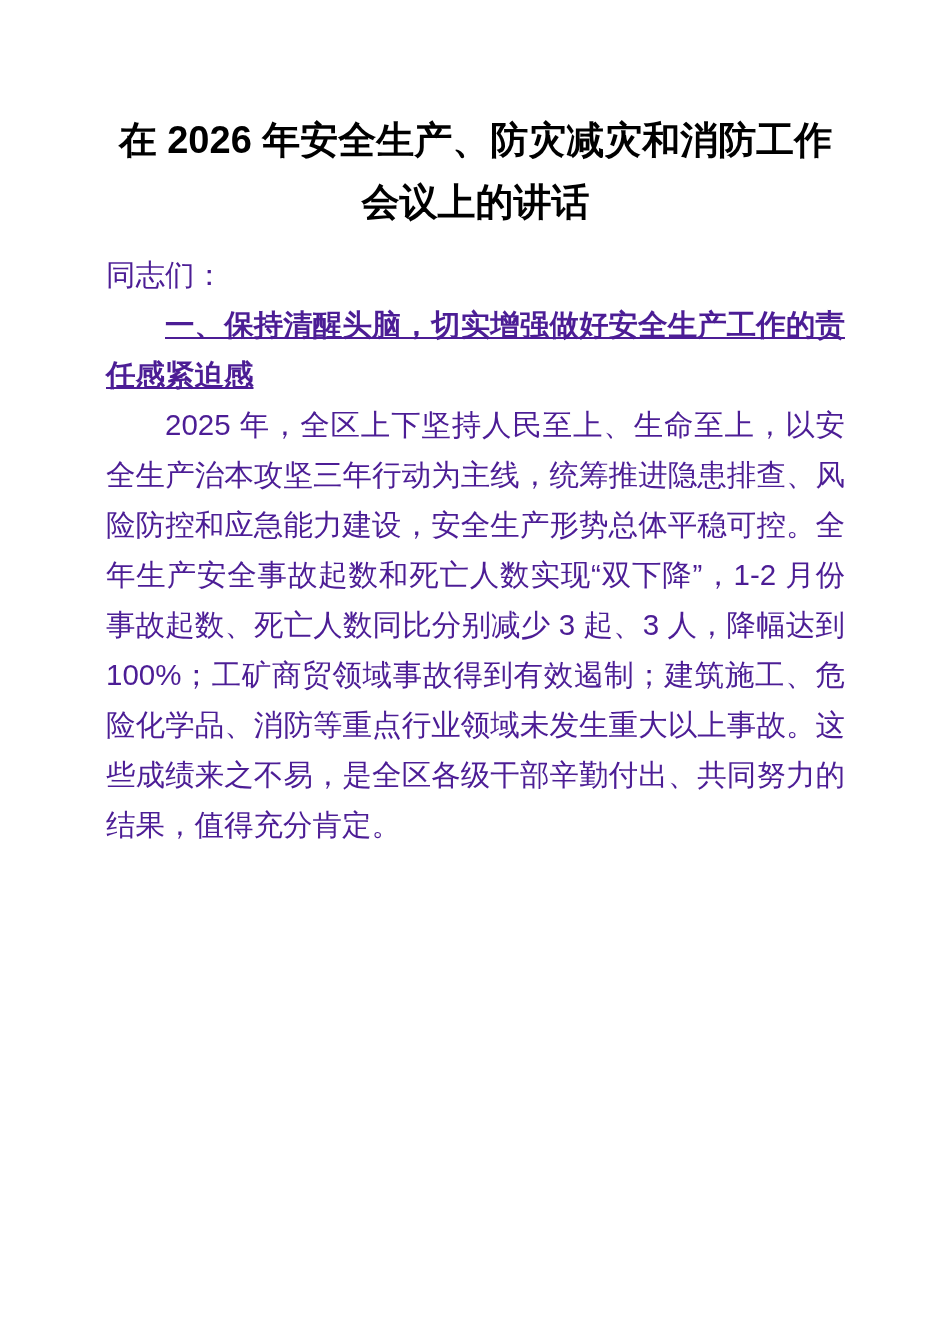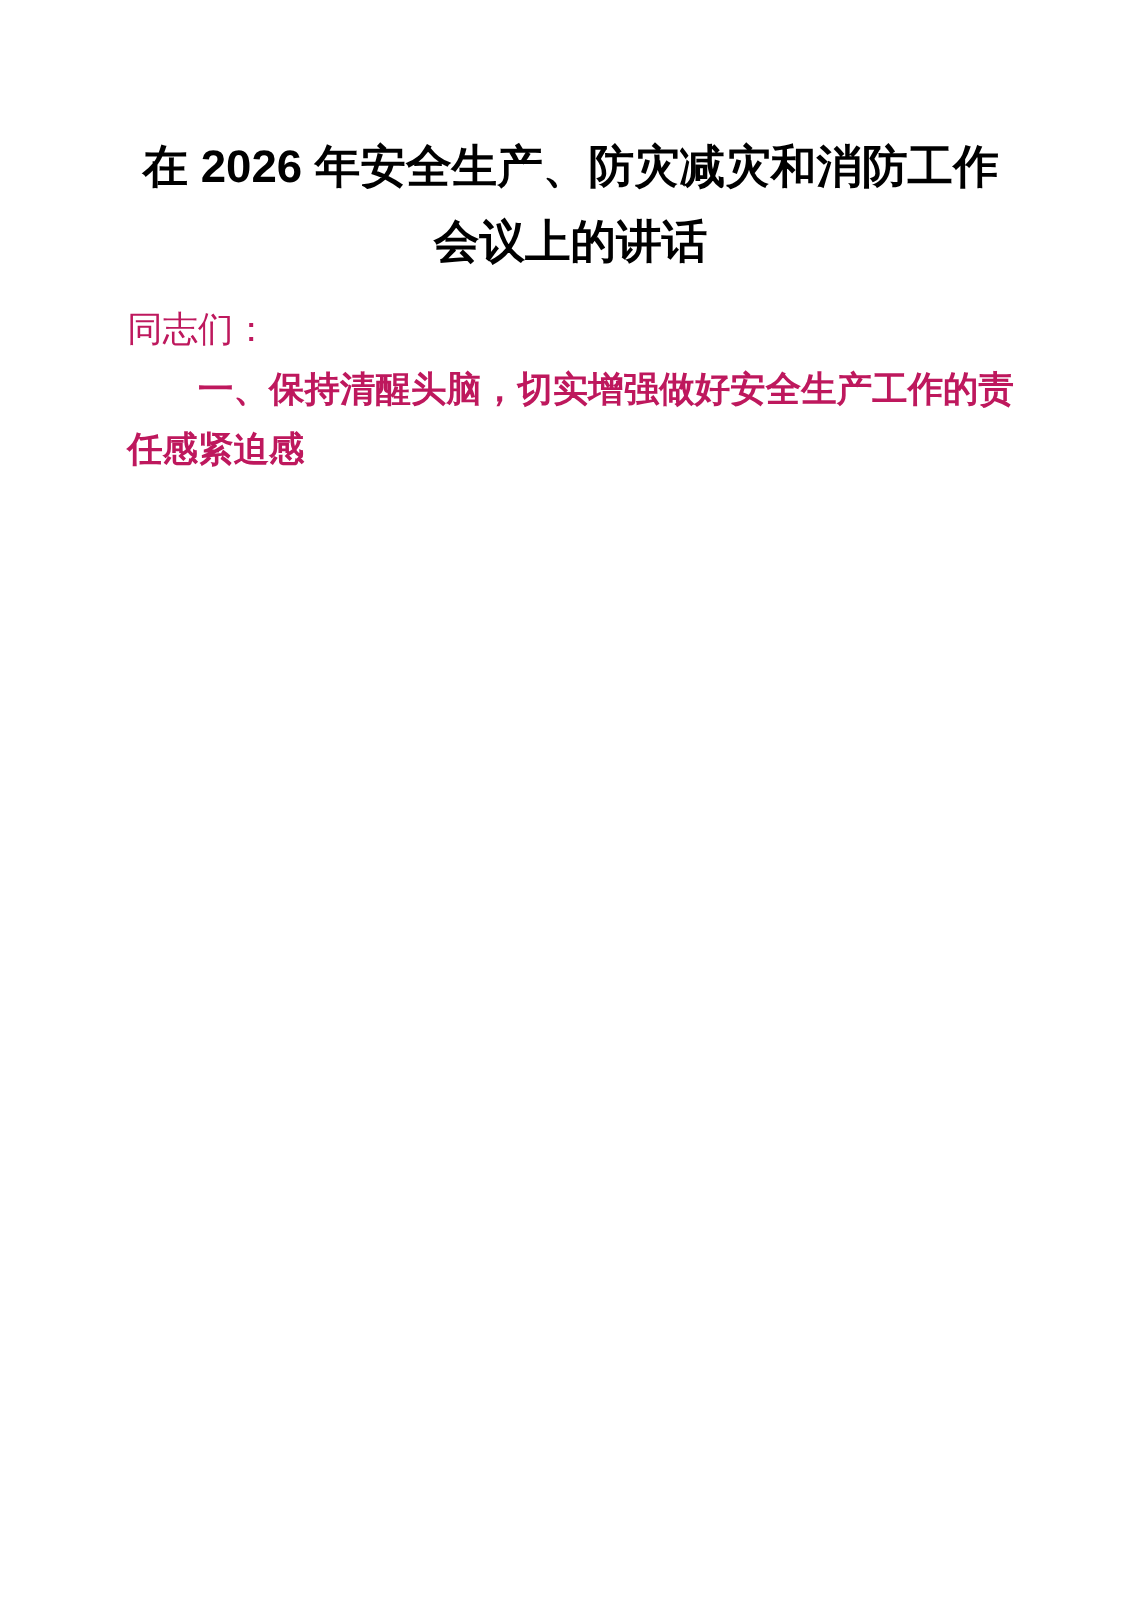--- a/index.html
+++ b/index.html
@@ -28,40 +28,42 @@
   }
   .doc-body {
     width: 100%;
   }
   .para {
     margin: 0;
     font-size: 29.5px;
     line-height: 50px;
     text-align: justify;
     text-indent: 2em;
-    color: #be185d;
+    color: #4c1d95;
     word-break: break-all;
   }
   .para.no-indent {
     text-indent: 0;
   }
   .para.section-heading {
     font-weight: bold;
+    text-decoration: underline;
   }
 </style>
 </head>
 <body>
 
 <div class="page">
 
   <h1 class="doc-title">在 2026 年安全生产、防灾减灾和消防工作会议上的讲话</h1>
 
   <div class="doc-body">
 
     <p class="para no-indent">同志们：</p>
 
 
     <p class="para section-heading">一、保持清醒头脑，切实增强做好安全生产工作的责任感紧迫感</p>
 
+    <p class="para">2025 年，全区上下坚持人民至上、生命至上，以安全生产治本攻坚三年行动为主线，统筹推进隐患排查、风险防控和应急能力建设，安全生产形势总体平稳可控。全年生产安全事故起数和死亡人数实现“双下降”，1-2 月份事故起数、死亡人数同比分别减少 3 起、3 人，降幅达到 100%；工矿商贸领域事故得到有效遏制；建筑施工、危险化学品、消防等重点行业领域未发生重大以上事故。这些成绩来之不易，是全区各级干部辛勤付出、共同努力的结果，值得充分肯定。</p>
 
 
   </div>
 </div>
 
 </body></html>

